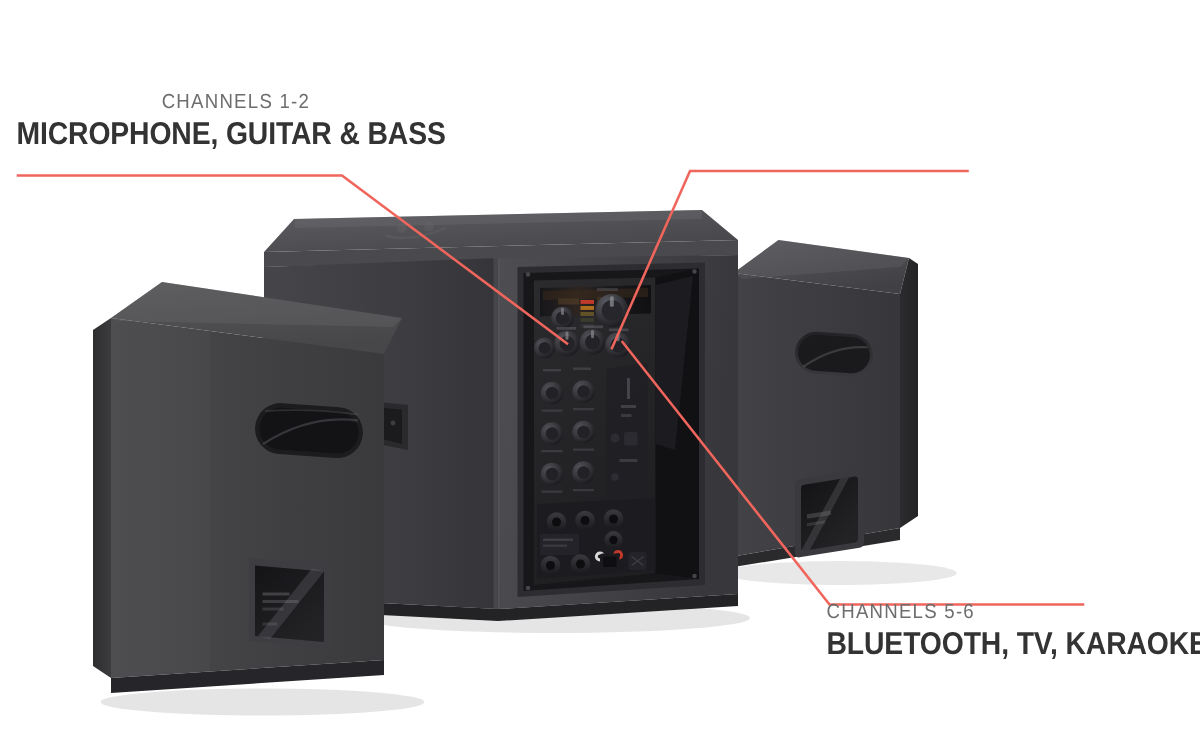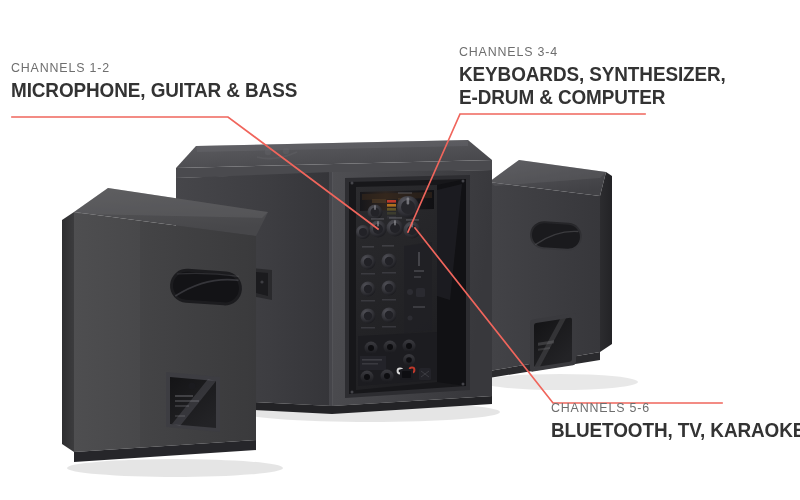--- a/index.html
+++ b/index.html
@@ -37,21 +37,21 @@
     letter-spacing: -0.1px;
     color: #333333;
     text-transform: uppercase;
     white-space: nowrap;
     line-height: 1.12;
     transform: scaleX(0.9);
     transform-origin: left center;
     margin-top: 2px;
   }
 
-  #callout-1 { left: 11px; top: 60px; }
+  #callout-1 { left: 11px; top: 60px; text-align: center; }
   #callout-2 { left: 459px; top: 44px; }
   #callout-3 { left: 551px; top: 400px; }
 
   .headline .ln { display: block; }
 </style>
 </head>
 <body>
 
 <div id="stage">
 
@@ -371,27 +371,20 @@
     </svg>
   </div>
 
   <div class="callout" id="callout-1">
     <div class="eyebrow">CHANNELS 1-2</div>
     <div class="headline">
       <span class="ln">MICROPHONE, GUITAR &amp; BASS</span>
     </div>
   </div>
 
-  <div class="callout" id="callout-2">
-    <div class="eyebrow">CHANNELS 3-4</div>
-    <div class="headline">
-      <span class="ln">KEYBOARDS, SYNTHESIZER,</span>
-      <span class="ln">E-DRUM &amp; COMPUTER</span>
-    </div>
-  </div>
 
   <div class="callout" id="callout-3">
     <div class="eyebrow">CHANNELS 5-6</div>
     <div class="headline">
       <span class="ln">BLUETOOTH, TV, KARAOKE</span>
     </div>
   </div>
 
 </div>
 

